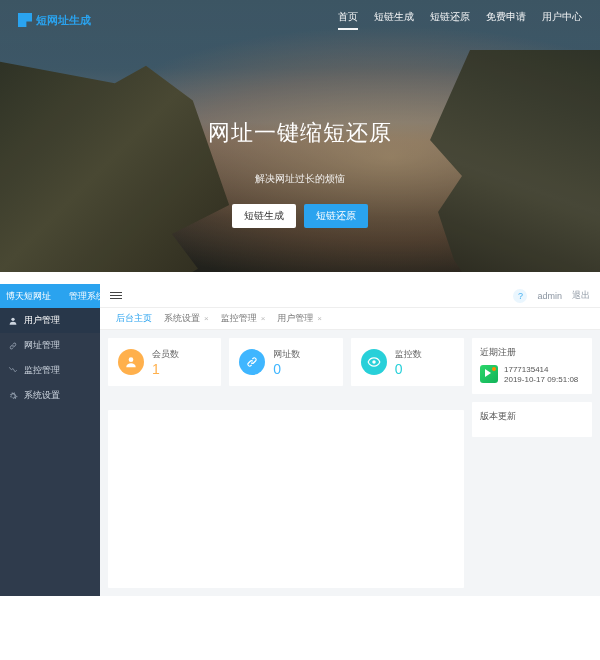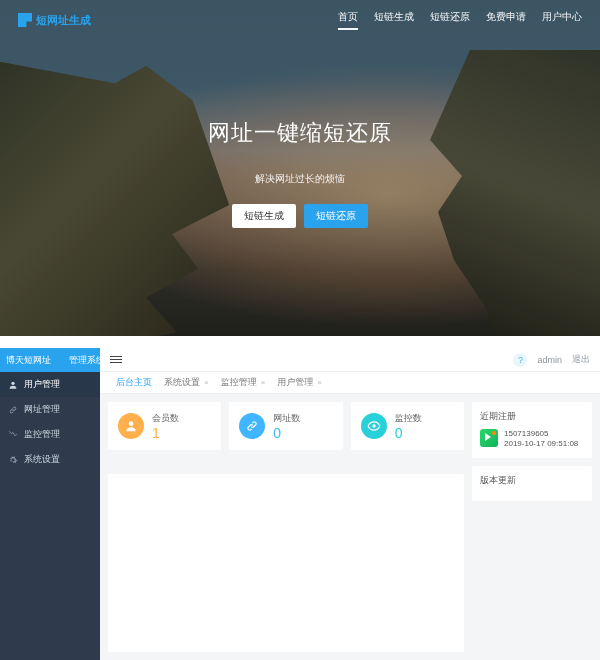--- a/index.html
+++ b/index.html
@@ -1,19 +1,19 @@
 <!DOCTYPE html>
 <html><head>
 <meta charset="utf-8">
 <style>
 *{margin:0;padding:0;box-sizing:border-box;font-family:"Microsoft YaHei",Arial,sans-serif}
 body{width:600px;background:#fff}
 
 
-.hero{height:336px;position:relative;background:
+.hero{height:272px;position:relative;background:
  linear-gradient(rgba(0,0,0,.2),rgba(0,0,0,.25)),
  radial-gradient(600px 240px at 65% 58%,rgba(255,210,150,.55),rgba(255,170,110,.25) 35%,transparent 55%),
  linear-gradient(180deg,#4b6a7c 0%,#4d6e82 25%,#7b888e 45%,#7d7870 52%,#3b3b34 80%,#2b2b24 100%);
  overflow:hidden;color:#fff}
 .hero::before{content:"";position:absolute;left:-10px;top:60px;width:260px;height:290px;
  background:linear-gradient(135deg,#3a3e32 0%,#575640 40%,#2f2c22 100%);
  clip-path:polygon(0 0,48% 8%,60% 2%,78% 14%,92% 50%,70% 60%,80% 72%,60% 82%,72% 94%,36% 100%,0 100%);
  filter:brightness(.9) contrast(1.1)}
 .hero::after{content:"";position:absolute;right:-10px;top:50px;width:200px;height:300px;
  background:linear-gradient(200deg,#3f4337 0%,#5a5a48 45%,#26251e 100%);
@@ -217,21 +217,21 @@
         </div>
         <div class="big-card"></div>
       </div>
 
       <div class="right-col">
         <div class="panel">
           <div class="panel-title">近期注册</div>
           <div class="recent-row">
             <div class="app-ico"></div>
             <div class="recent-txt">
-              <div>1507139605</div>
+              <div>1777135414</div>
               <div>2019-10-17 09:51:08</div>
             </div>
           </div>
         </div>
         <div class="panel">
           <div class="panel-title">版本更新</div>
         </div>
       </div>
     </div>
   </div>

